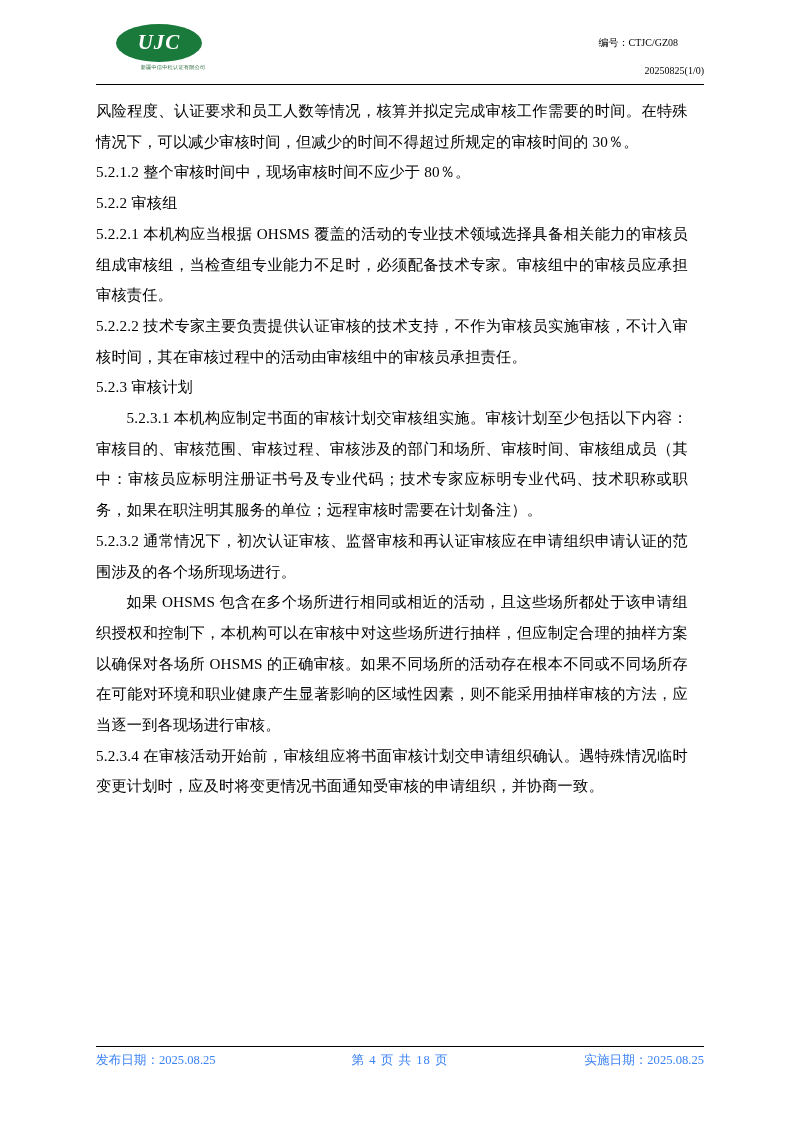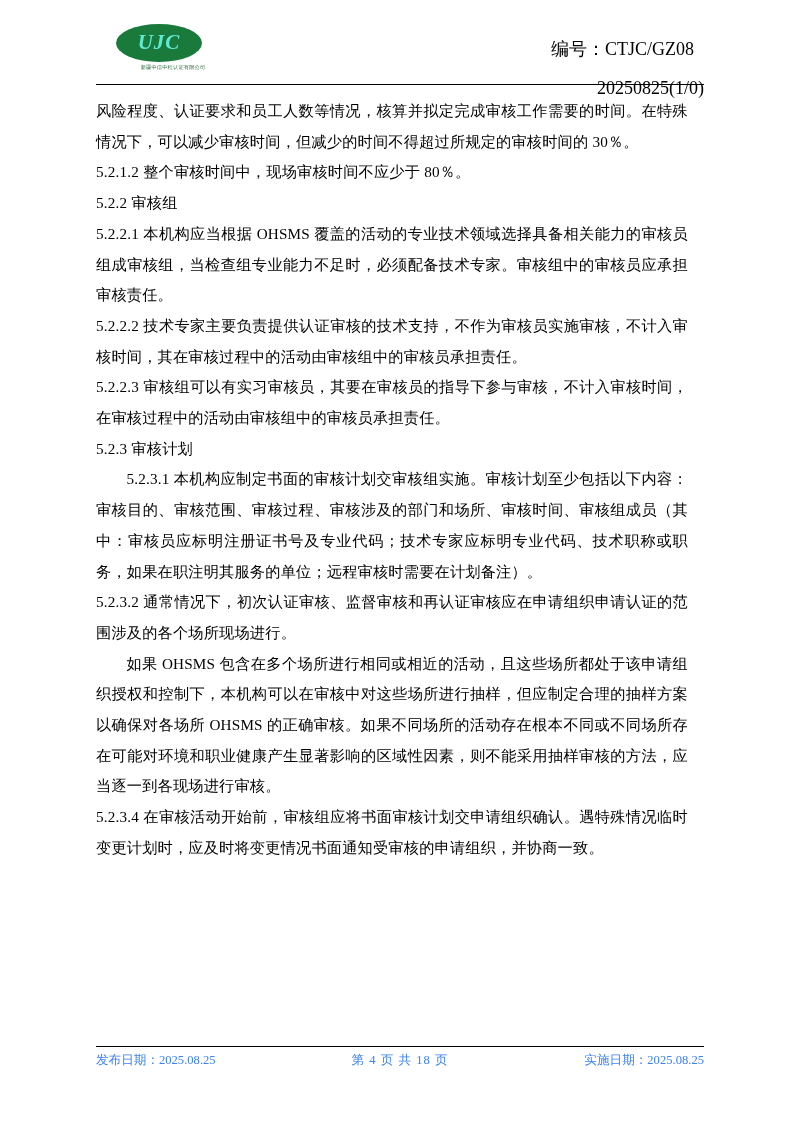--- a/index.html
+++ b/index.html
@@ -41,21 +41,21 @@
     top: 0px;
     width: 86px;
     height: 38px;
     border-radius: 50%;
     background: #1a7a3c;
     display: flex;
     align-items: center;
     justify-content: center;
   }
   .logo-oval .letters {
-    color: #5eead4;
+    color: #ffffff;
     font-family: "Liberation Serif", serif;
     font-style: italic;
     font-weight: bold;
     font-size: 21px;
     letter-spacing: 1px;
     line-height: 1;
     padding-bottom: 2px;
   }
   .logo-sub {
     position: absolute;
@@ -68,21 +68,21 @@
     color: #2b6b3d;
     letter-spacing: 0.2px;
     white-space: nowrap;
   }
   .header-right {
     position: absolute;
     right: 96px;
     top: 36px;
     text-align: left;
     font-family: "Liberation Serif", serif;
-    font-size: 18px;
+    font-size: 10px;
     line-height: 1.45;
     color: #000000;
   }
   .header-right .row1 {
     white-space: nowrap;
   }
   .header-right .row2 {
     white-space: nowrap;
     padding-left: 46px;
     margin-top: 13px;
@@ -164,21 +164,20 @@
 
     <div class="header-rule"></div>
   </div>
 
   <div class="content">
     <p class="para">风险程度、认证要求和员工人数等情况，核算并拟定完成审核工作需要的时间。在特殊情况下，可以减少审核时间，但减少的时间不得超过所规定的审核时间的 30％。</p>
     <p class="para">5.2.1.2 整个审核时间中，现场审核时间不应少于 80％。</p>
     <p class="para">5.2.2 审核组</p>
     <p class="para">5.2.2.1 本机构应当根据 OHSMS 覆盖的活动的专业技术领域选择具备相关能力的审核员组成审核组，当检查组专业能力不足时，必须配备技术专家。审核组中的审核员应承担审核责任。</p>
     <p class="para">5.2.2.2 技术专家主要负责提供认证审核的技术支持，不作为审核员实施审核，不计入审核时间，其在审核过程中的活动由审核组中的审核员承担责任。</p>
-    <p class="para">5.2.2.3 审核组可以有实习审核员，其要在审核员的指导下参与审核，不计入审核时间，在审核过程中的活动由审核组中的审核员承担责任。</p>
     <p class="para">5.2.3 审核计划</p>
     <p class="para indent2">5.2.3.1 本机构应制定书面的审核计划交审核组实施。审核计划至少包括以下内容：审核目的、审核范围、审核过程、审核涉及的部门和场所、审核时间、审核组成员（其中：审核员应标明注册证书号及专业代码；技术专家应标明专业代码、技术职称或职务，如果在职注明其服务的单位；远程审核时需要在计划备注）。</p>
     <p class="para">5.2.3.2 通常情况下，初次认证审核、监督审核和再认证审核应在申请组织申请认证的范围涉及的各个场所现场进行。</p>
     <p class="para indent2">如果 OHSMS 包含在多个场所进行相同或相近的活动，且这些场所都处于该申请组织授权和控制下，本机构可以在审核中对这些场所进行抽样，但应制定合理的抽样方案以确保对各场所 OHSMS 的正确审核。如果不同场所的活动存在根本不同或不同场所存在可能对环境和职业健康产生显著影响的区域性因素，则不能采用抽样审核的方法，应当逐一到各现场进行审核。</p>
     <p class="para">5.2.3.4 在审核活动开始前，审核组应将书面审核计划交申请组织确认。遇特殊情况临时变更计划时，应及时将变更情况书面通知受审核的申请组织，并协商一致。</p>
   </div>
 
   <div class="footer-rule"></div>
   <div class="footer">
     <span>发布日期：2025.08.25</span>

